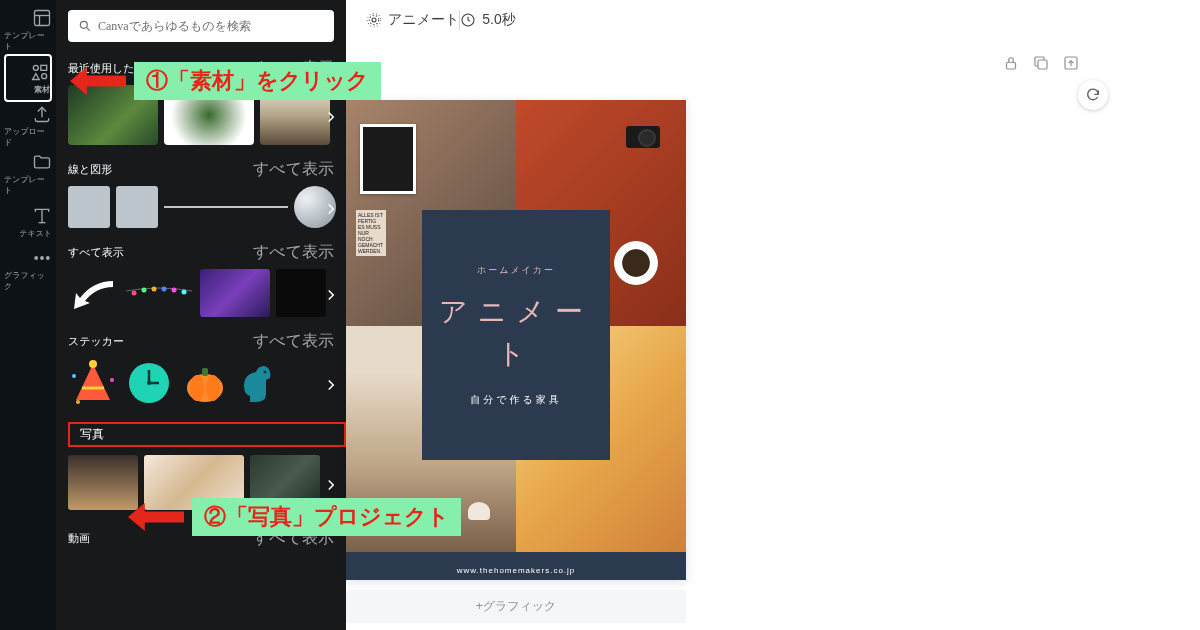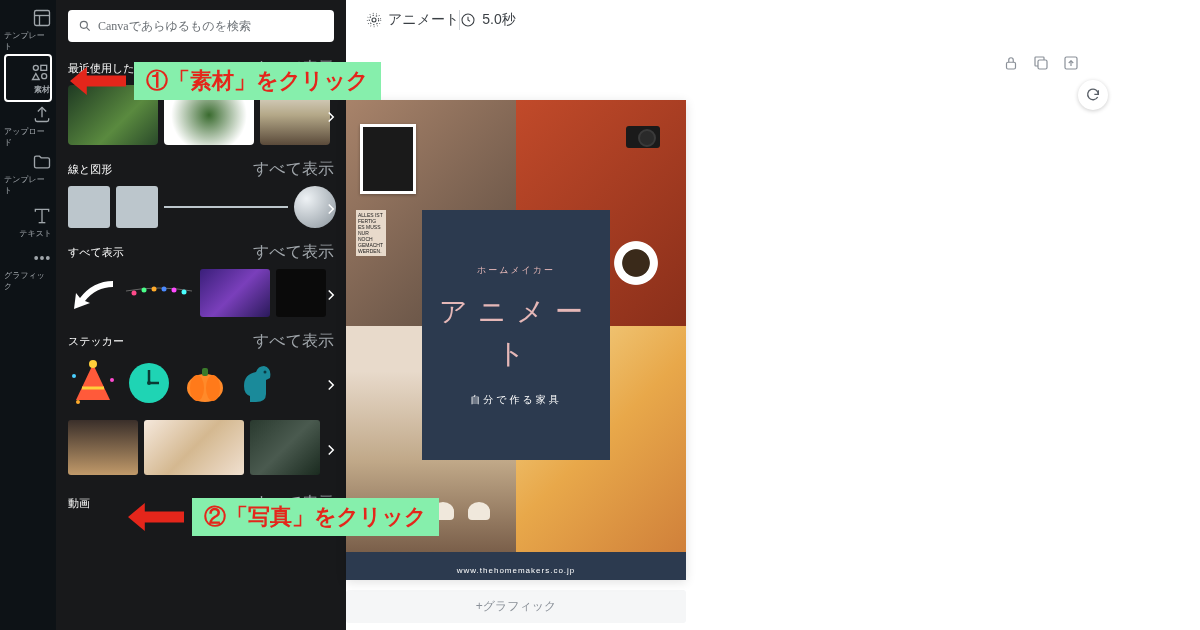--- a/index.html
+++ b/index.html
@@ -237,20 +237,21 @@
       </svg>
     <svg class="stk-dino" viewBox="0 0 40 50">
         <path d="M28 8 Q 36 10 34 20 L 30 22 L 30 36 Q 30 44 20 44 L 14 44 L 14 38 Q 8 36 8 28 Q 8 16 20 14 Q 22 8 28 8 Z" fill="#1a8a9a"></path>
         <circle cx="29" cy="14" r="1.5" fill="#0a3a44"></circle>
       </svg>
     <svg class="next-chev" viewBox="0 0 24 24" fill="none" stroke="#fff" stroke-width="2">
         <polyline points="9 6 15 12 9 18"></polyline>
       </svg>
   </div>
 
+  <div class="photos-tab">写真</div>
   <div class="row">
     <div class="ph1"></div>
     <div class="ph2"></div>
     <div class="ph3"></div>
     <svg class="next-chev" viewBox="0 0 24 24" fill="none" stroke="#fff" stroke-width="2">
         <polyline points="9 6 15 12 9 18"></polyline>
       </svg>
   </div>
 
   <div class="sect" style="margin-top:4px;">
@@ -334,14 +335,14 @@
     </div>
   </div>
 </div>
 
 <div class="anno" style="top:62px; left:70px;">
   <div class="arrow-left"></div>
   <div class="anno-text">①「素材」をクリック</div>
 </div>
 <div class="anno" style="top:498px; left:128px;">
   <div class="arrow-left"></div>
-  <div class="anno-text">②「写真」をクリック</div>
+  <div class="anno-text">②「写真」プロジェクト</div>
 </div>
 
 </body></html>

